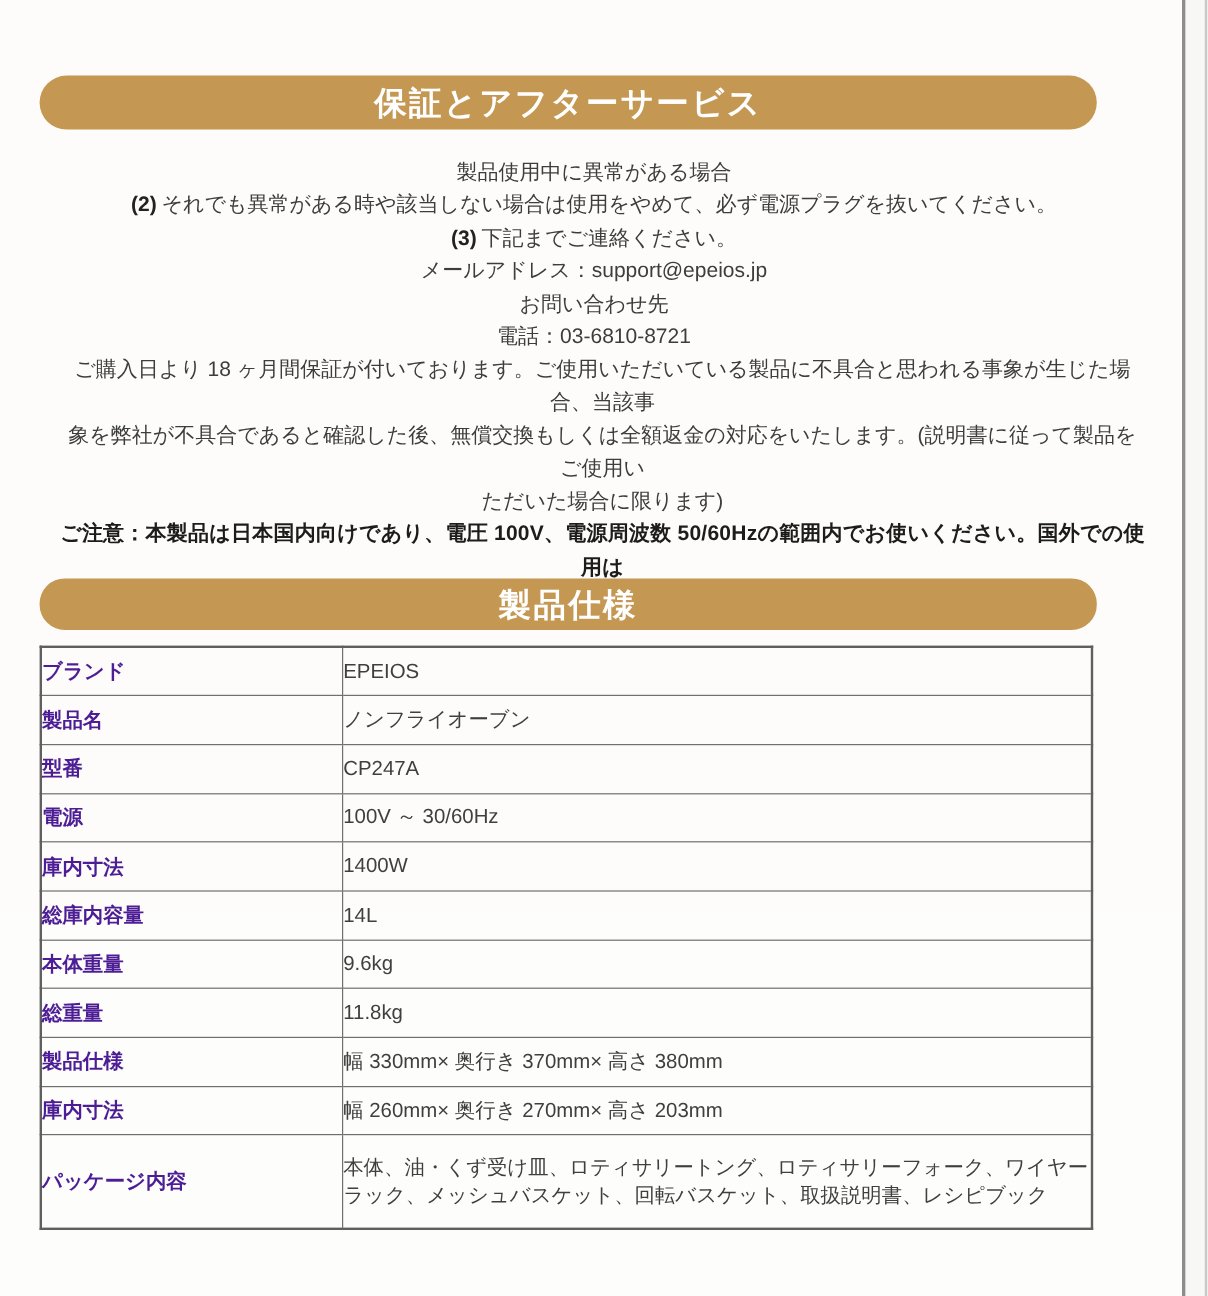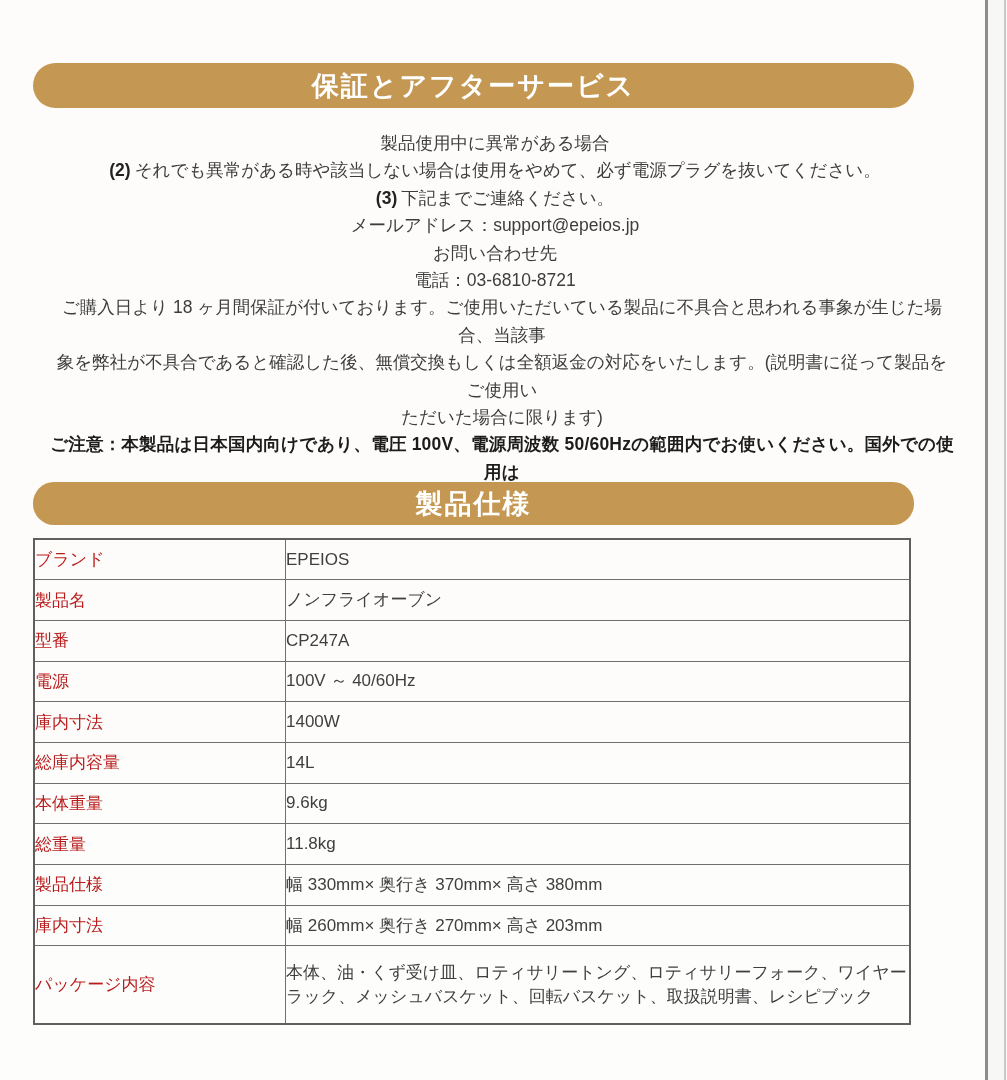--- a/index.html
+++ b/index.html
@@ -43,21 +43,21 @@
     font-size:17px;color:#3f3f3f;
   }
   table.spec td{
     border:1.5px solid #6f6f6f;
     vertical-align:middle;
     padding:0;
   }
   table.spec{border:2px solid #5f5f5f;}
   table.spec tr{height:40.7px;}
   table.spec tr.tall{height:78px;}
-  td.lbl{width:250px;padding-left:48px;font-weight:400;color:#b91c1c;}
+  td.lbl{width:250px;padding-left:48px;font-weight:700;color:#4c1d95;}
   td.val{padding-left:46px;white-space:pre-line;line-height:24px;margin-left:48px;}
 </style>
 </head>
 <body style="--accent: #c49852;">
 
 <div class="page">
 
   <div class="banner warranty">
     <span>保証とアフターサービス</span>
   </div>
@@ -89,21 +89,21 @@
         <tr>
           <td class="lbl">製品名</td>
           <td class="val">ノンフライオーブン</td>
         </tr>
         <tr>
           <td class="lbl">型番</td>
           <td class="val">CP247A</td>
         </tr>
         <tr>
           <td class="lbl">電源</td>
-          <td class="val">100V ～ 40/60Hz</td>
+          <td class="val">100V ～ 30/60Hz</td>
         </tr>
         <tr>
           <td class="lbl">庫内寸法</td>
           <td class="val">1400W</td>
         </tr>
         <tr>
           <td class="lbl">総庫内容量</td>
           <td class="val">14L</td>
         </tr>
         <tr>

